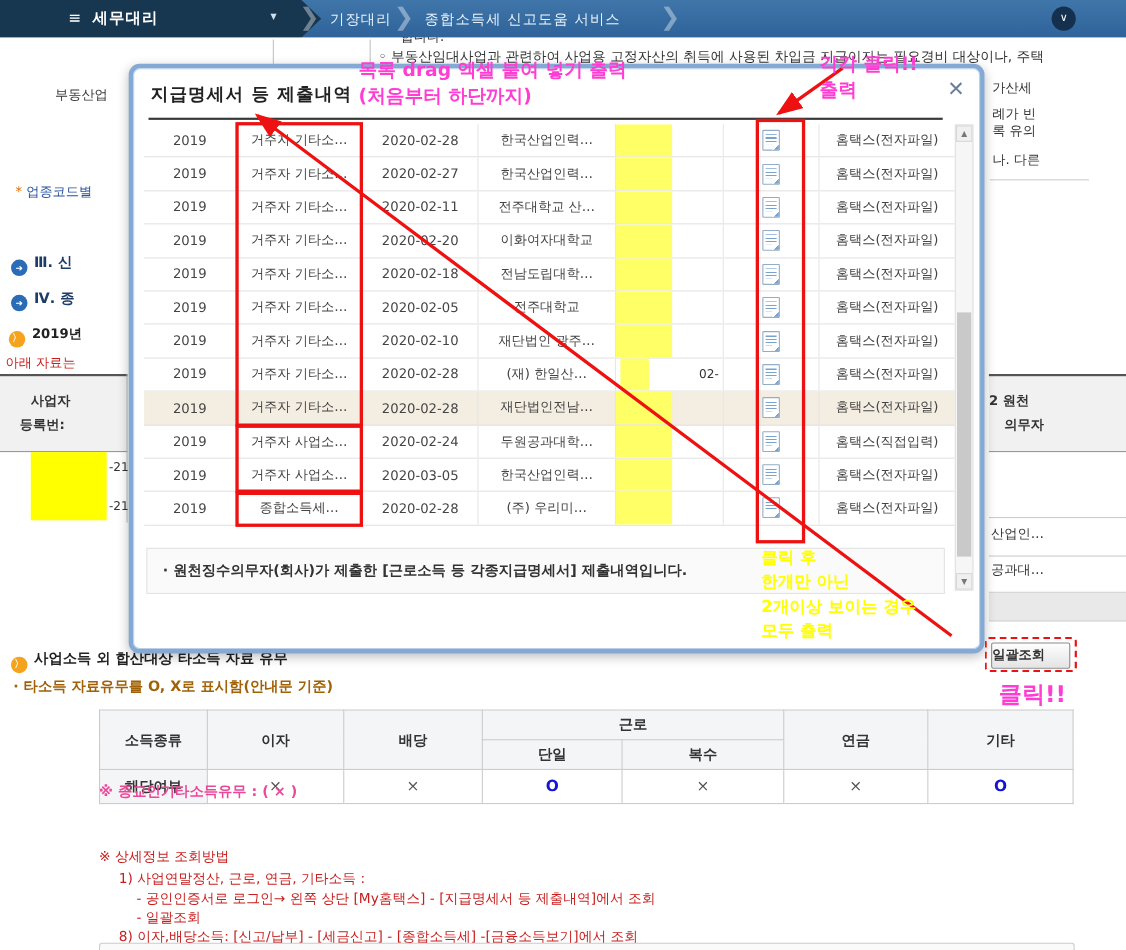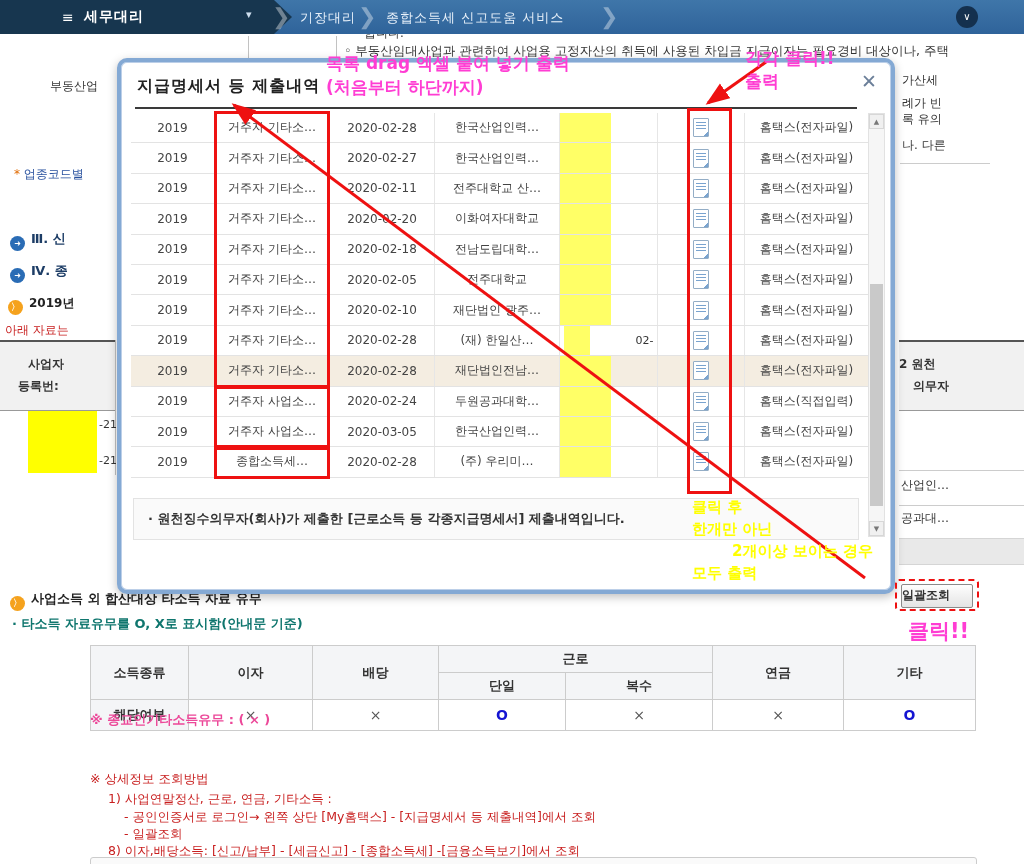--- a/index.html
+++ b/index.html
@@ -68,21 +68,21 @@
               font-size:13px;font-weight:bold;color:#333;padding-left:14px;}
   
   .redbox{position:absolute;border:3px solid #ee1111;box-sizing:border-box;z-index:22;}
   .dashbox{position:absolute;left:895px;top:579px;width:84px;height:32px;border:2px dashed #ee1111;
            border-radius:4px;box-sizing:border-box;z-index:22;}
   .arrows{position:absolute;left:0;top:0;z-index:24;pointer-events:none;}
   .magenta{position:absolute;color:#ff3dd3;font-size:17px;font-weight:bold;white-space:nowrap;z-index:26;}
   .ytext{position:absolute;color:#ffff00;font-size:15px;font-weight:bold;white-space:nowrap;z-index:26;}
   
   .inc-head{position:absolute;left:10px;top:588px;z-index:1;white-space:nowrap;}
-  .inc-sub{position:absolute;left:12px;top:615px;font-size:13px;font-weight:bold;color:#0f766e;z-index:1;}
+  .inc-sub{position:absolute;left:12px;top:615px;font-size:13px;font-weight:bold;color:#a16207;z-index:1;}
   .inc{position:absolute;left:90px;top:645px;width:885px;border-collapse:collapse;z-index:1;
        font-size:13px;table-layout:fixed;}
   .inc th,.inc td{border:1px solid #ccc;text-align:center;box-sizing:border-box;}
   .inc th{background:#f4f5f7;color:#333;font-weight:bold;height:27px;}
   .inc td{height:31px;color:#555;font-size:14px;background:#fff;}
   .inc td.rowhead{background:#f4f5f7;font-weight:bold;font-size:13px;color:#333;}
   .inc .o-blue{color:#1414d2;font-weight:bold;}
   .note-dark{position:absolute;left:90px;top:711px;font-size:13px;font-weight:bold;color:#ec4899;z-index:1;}
   .rline{position:absolute;color:#c81e1e;font-size:12.5px;white-space:nowrap;z-index:1;}
   .bottom-box{position:absolute;left:90px;top:857px;width:885px;height:24px;background:#fafafa;
@@ -405,16 +405,16 @@
   </svg>
 
   <div class="magenta" style="left:326px;top:52px;">목록 drag 엑셀 붙여 넣기 출력</div>
   <div class="magenta" style="left:326px;top:76px;">(처음부터 하단까지)</div>
   <div class="magenta" style="left:745px;top:47px;">각각 클릭!!</div>
   <div class="magenta" style="left:745px;top:70px;">출력</div>
   <div class="magenta" style="left:908px;top:617px;font-size:21px;">클릭!!</div>
 
   <div class="ytext" style="left:692px;top:498px;">클릭 후</div>
   <div class="ytext" style="left:692px;top:520px;">한개만 아닌</div>
-  <div class="ytext" style="left:692px;top:542px;margin-left:40px;">2개이상 보이는 경우</div>
+  <div class="ytext" style="left:692px;top:542px;">2개이상 보이는 경우</div>
   <div class="ytext" style="left:692px;top:564px;">모두 출력</div>
 
 </div>
 
 </body></html>

